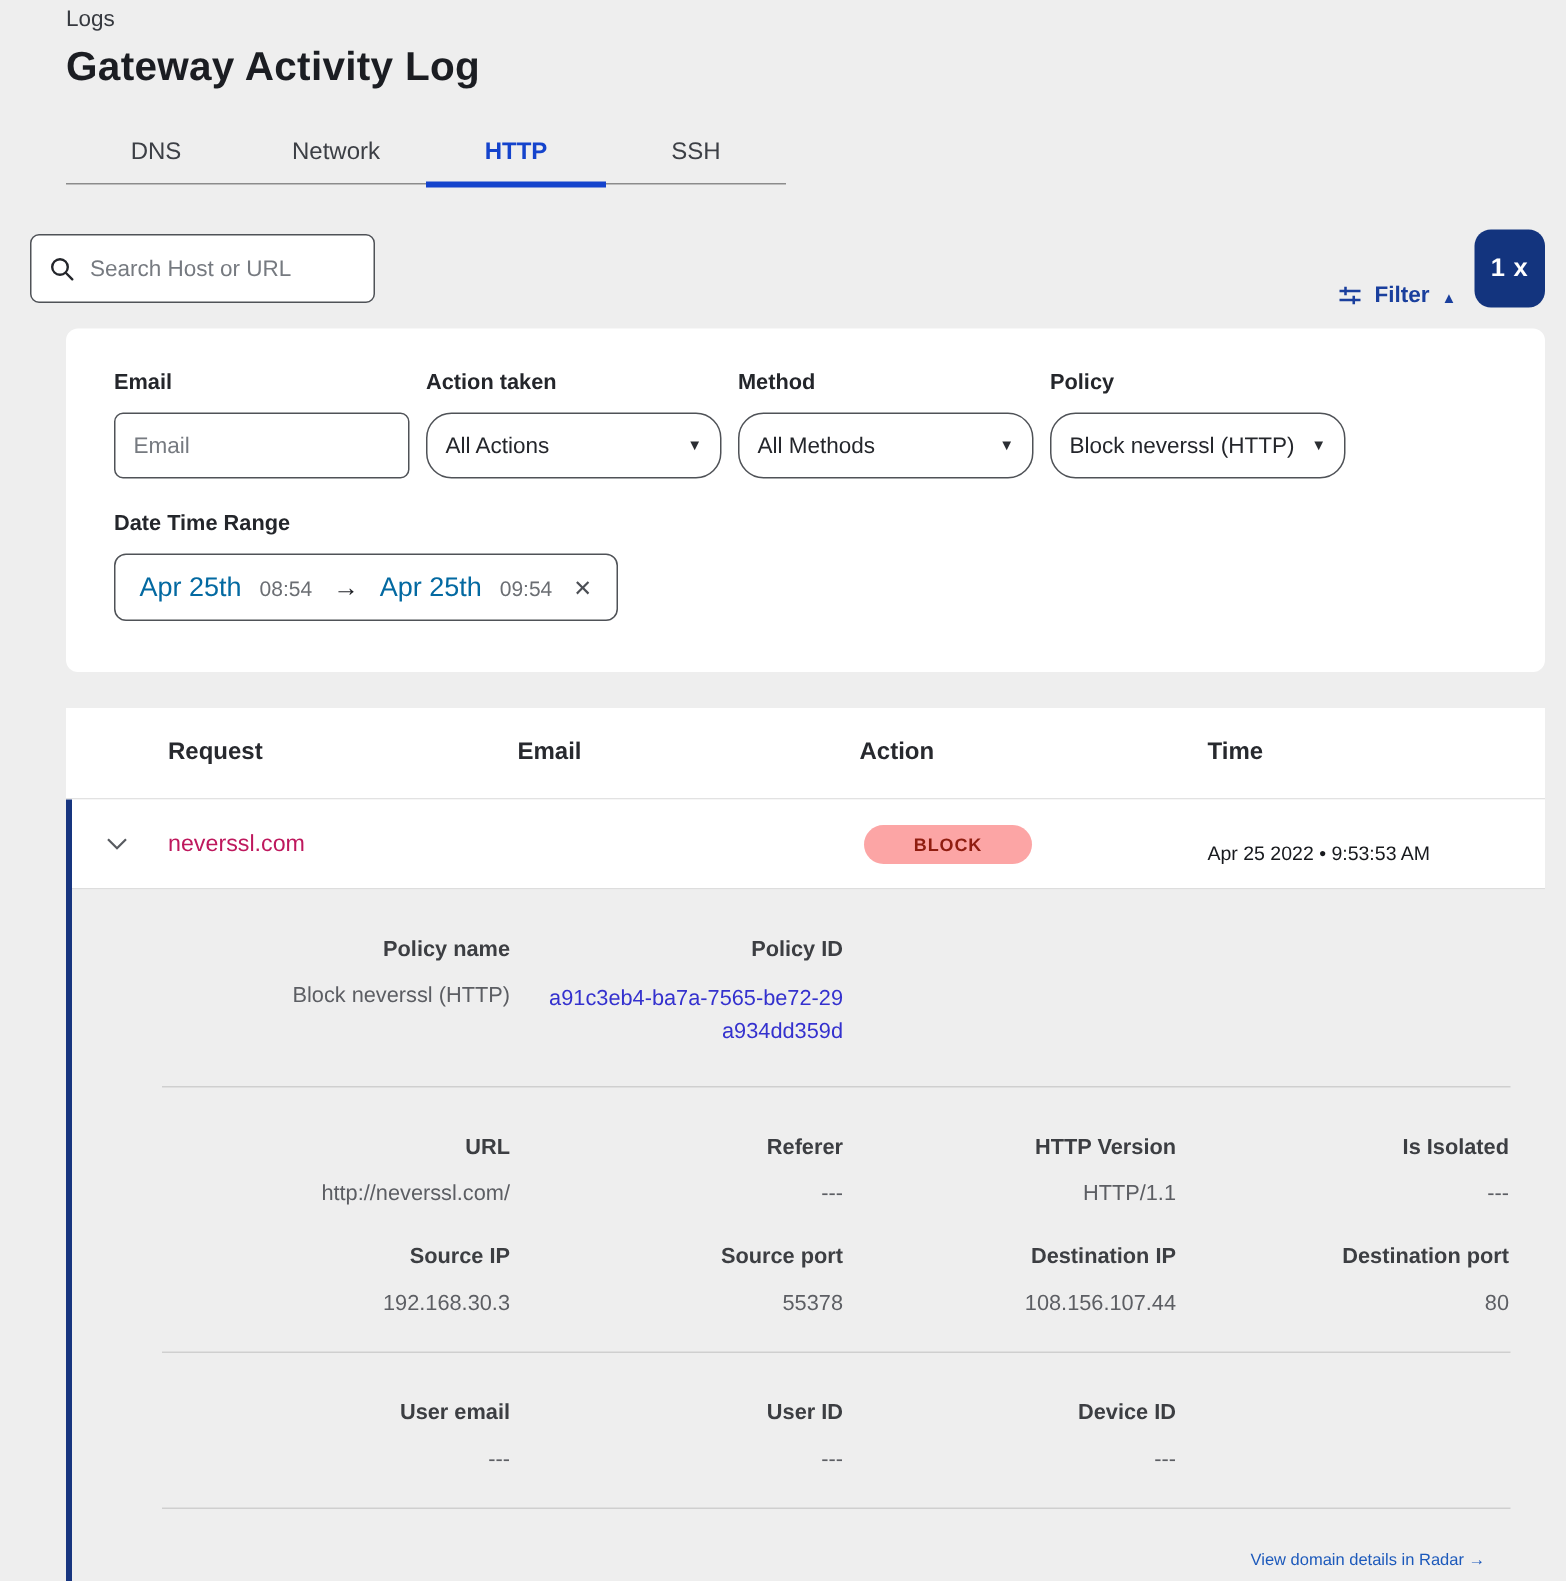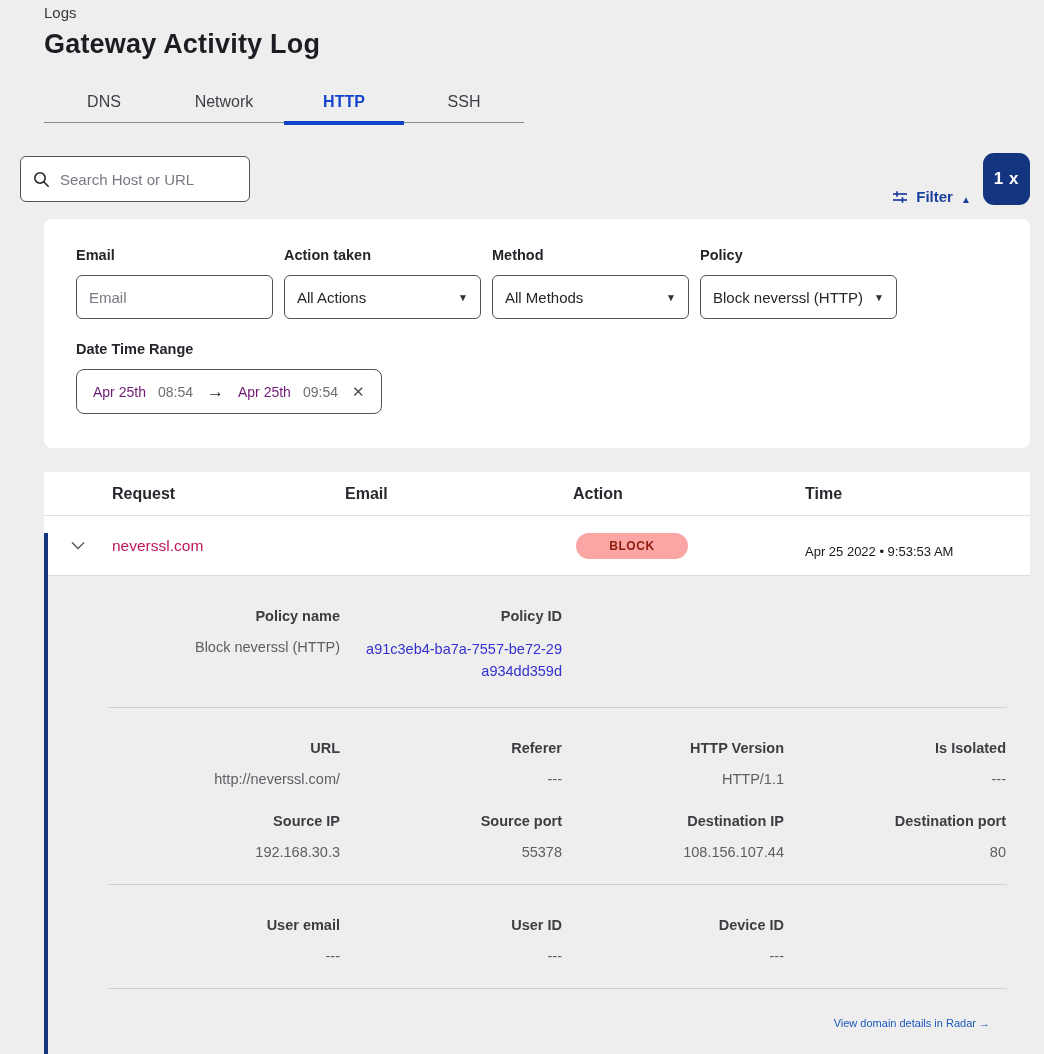--- a/index.html
+++ b/index.html
@@ -54,43 +54,43 @@
   .field-label { font-size: 14.5px; font-weight: bold; color: #24262b; margin-bottom: 12px; }
   .filter-row { display: flex; gap: 11px; }
   .filter-field { width: 197px; }
   .text-input {
     width: 100%; height: 44px; border: 1px solid #4f5257; border-radius: 6px;
     padding: 0 12px; font-size: 15px; font-family: "Liberation Sans", sans-serif;
     color: #1d1f24; outline: none; background: #fff;
   }
   .text-input::placeholder { color: #767a80; }
   .select {
-    width: 100%; height: 44px; border: 1px solid #4f5257; border-radius: 6px;
+    width: 100%; height: 44px; border: 1px solid #4f5257; border-radius: 17px;
     display: flex; align-items: center; justify-content: space-between;
     padding: 0 12px; font-size: 15px; color: #24262b; cursor: pointer; background: #fff;
   }
   .select-caret { font-size: 10px; color: #2b2e33; }
   .date-range-wrap { margin-top: 22px; }
   .date-range {
     display: inline-flex; align-items: center; gap: 12px; height: 45px;
     border: 1px solid #4f5257; border-radius: 8px; padding: 0 16px; background: #fff;
   }
-  .date-text { font-size: 14px; color: #701a75; }
+  .date-text { font-size: 18px; color: #0369a1; }
   .time-text { font-size: 14px; color: #6b6e73; }
   .range-arrow { font-size: 17px; color: #1d1f24; padding: 0 2px; }
   .range-close { font-size: 15px; color: #4c4f55; cursor: pointer; margin-left: 2px; }
 
   
   .table-card { margin: 24px 14px 0 44px; position: relative; background: #eeeeee; }
   .blue-bar { position: absolute; left: 0; top: 61px; bottom: -200px; width: 4px; background: #17357f; z-index: 2; }
   .thead, .trow {
     display: grid; grid-template-columns: 68px 233px 228px 232px 1fr;
     align-items: center; background: #fff;
   }
-  .thead { height: 44px; border-bottom: 1px solid #e2e2e2; }
+  .thead { height: 61px; border-bottom: 1px solid #e2e2e2; }
   .th { font-size: 16px; font-weight: bold; color: #27292e; }
   .trow { height: 60px; border-bottom: 1px solid #dddddd; }
   .row-chevron { display: flex; justify-content: center; cursor: pointer; }
   .cell-request { font-size: 15.5px; color: #be185d; }
   .block-badge {
     display: inline-block; width: 112px; text-align: center; padding: 6px 0;
     background: #fca5a5; color: #8f1d10; font-size: 12px; font-weight: bold;
     letter-spacing: 0.6px; border-radius: 14px; margin-left: 3px;
   }
   .cell-time { font-size: 13px; color: #17191d; margin-top: 12px; }
@@ -216,21 +216,21 @@
     <div class="details">
 
       <div class="detail-group">
         <div class="detail-grid">
           <div>
             <div class="d-label">Policy name</div>
             <div class="d-value">Block neverssl (HTTP)</div>
           </div>
           <div>
             <div class="d-label">Policy ID</div>
-            <div class="d-value"><a class="policy-id-link">a91c3eb4-ba7a-7557-be72-29a934dd359d</a></div>
+            <div class="d-value"><a class="policy-id-link">a91c3eb4-ba7a-7565-be72-29a934dd359d</a></div>
           </div>
         </div>
       </div>
 
       <div class="divider"></div>
 
       <div class="detail-group">
         <div class="detail-grid">
           <div>
             <div class="d-label">URL</div>

